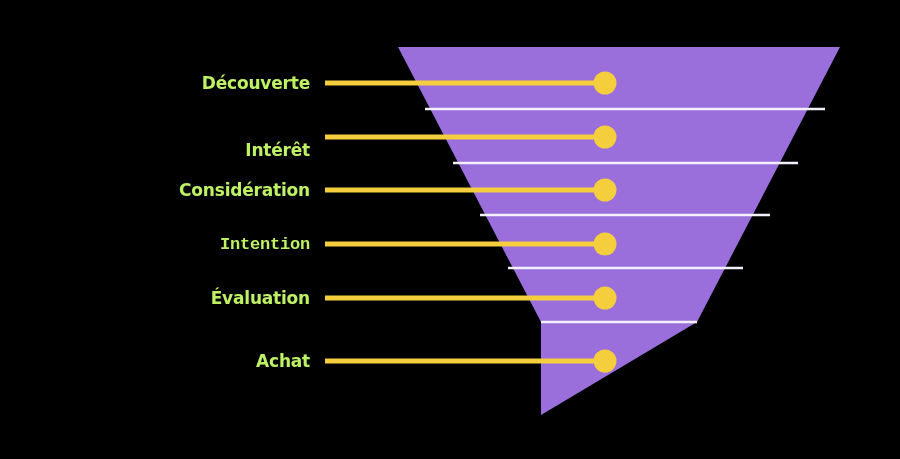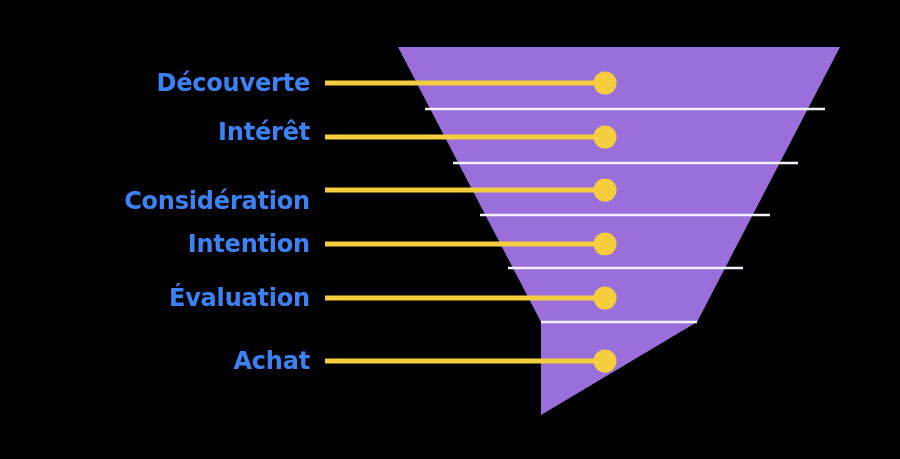--- a/index.html
+++ b/index.html
@@ -19,23 +19,23 @@
     position: absolute;
     left: 0;
     top: 0;
     width: 900px;
     height: 459px;
   }
   .stage-label {
     position: absolute;
     right: 590px;
     text-align: right;
-    color: #3b82f6;
+    color: #bef264;
     font-family: "DejaVu Sans", sans-serif;
-    font-size: 24px;
+    font-size: 17px;
     font-weight: bold;
     letter-spacing: -0.2px;
     white-space: nowrap;
     transform: translateY(-50%);
     line-height: 1;
   }
 </style>
 </head>
 <body>
 
@@ -66,19 +66,19 @@
       <circle cx="605" cy="83" r="11.5"></circle>
       <circle cx="605" cy="137" r="11.5"></circle>
       <circle cx="605" cy="190" r="11.5"></circle>
       <circle cx="605" cy="244" r="11.5"></circle>
       <circle cx="605" cy="298" r="11.5"></circle>
       <circle cx="605" cy="361" r="11.5"></circle>
     </g>
   </svg>
 
   <div class="stage-label" style="top:83px;">Découverte</div>
-  <div class="stage-label" style="top:132px;">Intérêt</div>
-  <div class="stage-label" style="top:190px;margin-top:11px;">Considération</div>
-  <div class="stage-label" style="top:244px;">Intention</div>
+  <div class="stage-label" style="top:150px;">Intérêt</div>
+  <div class="stage-label" style="top:190px;">Considération</div>
+  <div class="stage-label" style="top:244px;font-family:Liberation Mono, monospace;">Intention</div>
   <div class="stage-label" style="top:361px;">Achat</div>
   <div class="stage-label" style="top:298px;">Évaluation</div>
 
 </div>
 
 </body></html>

